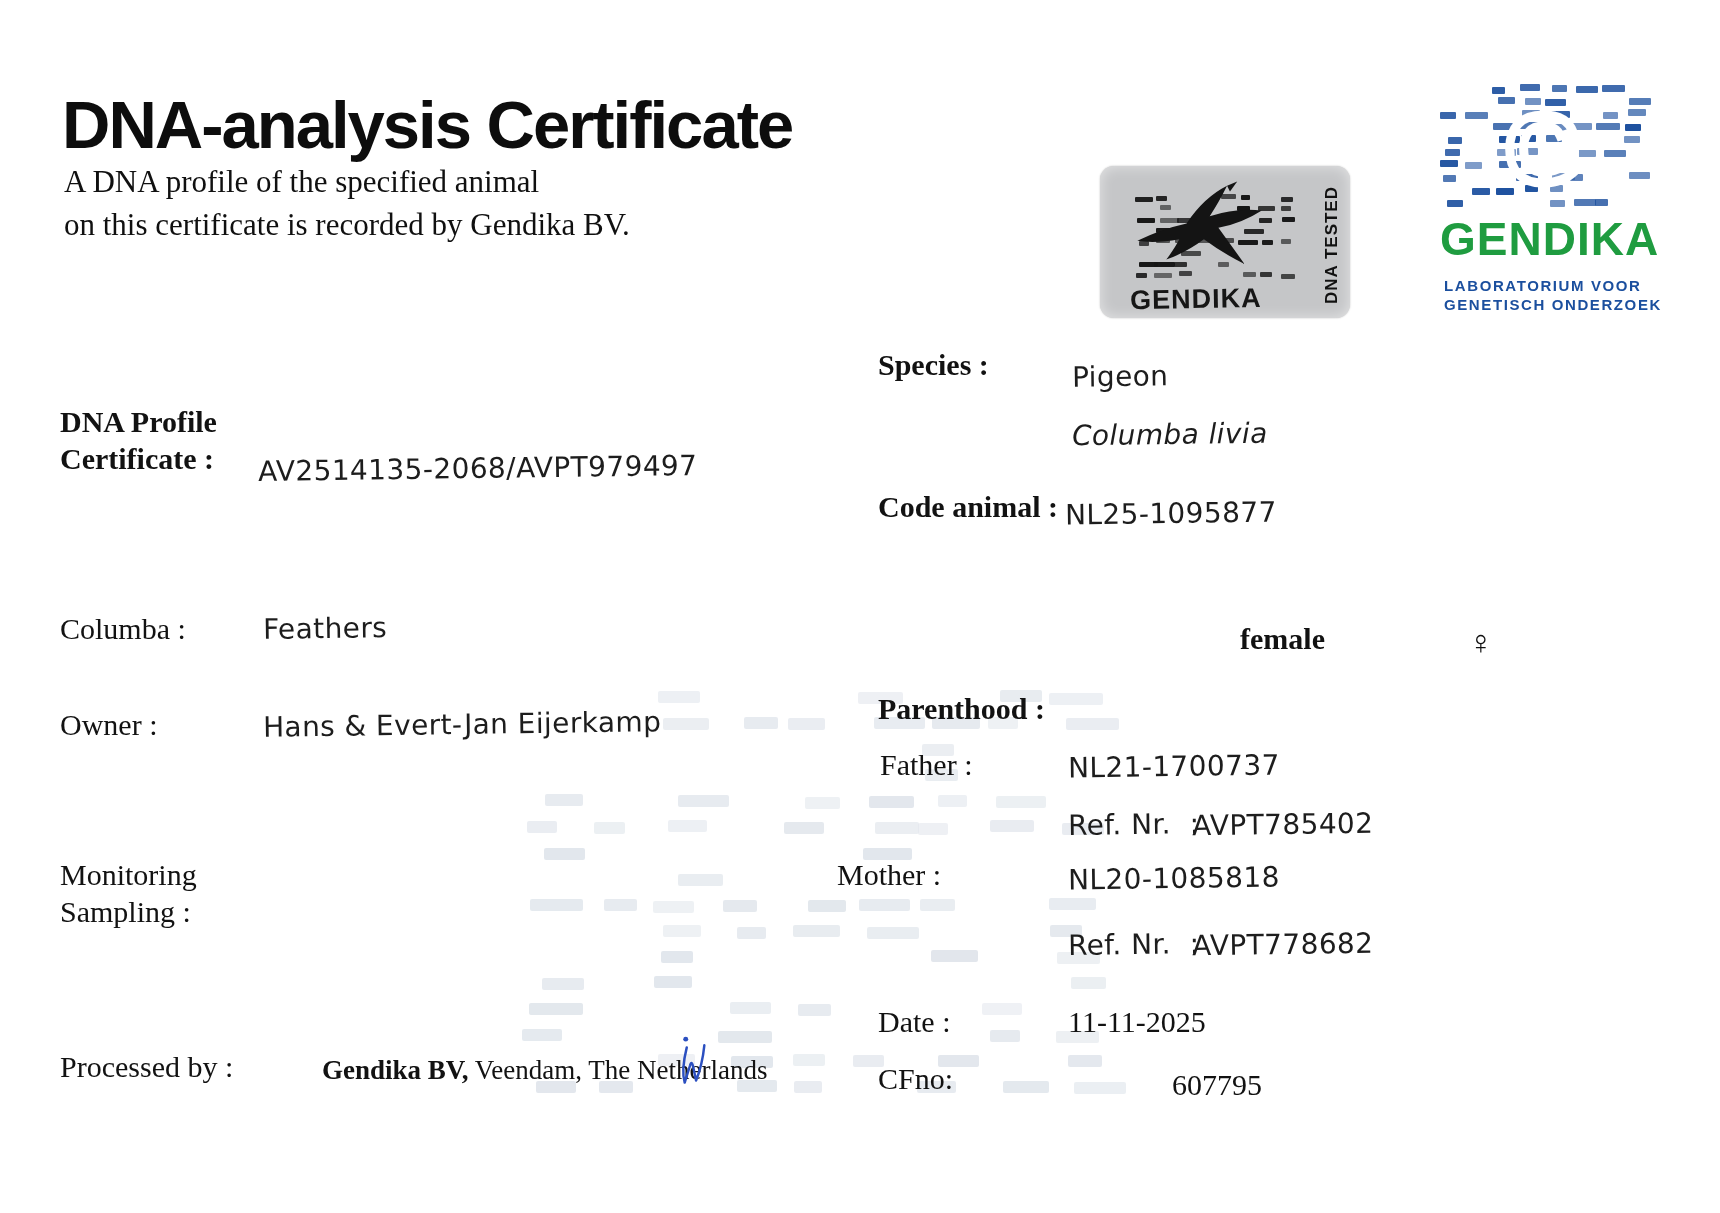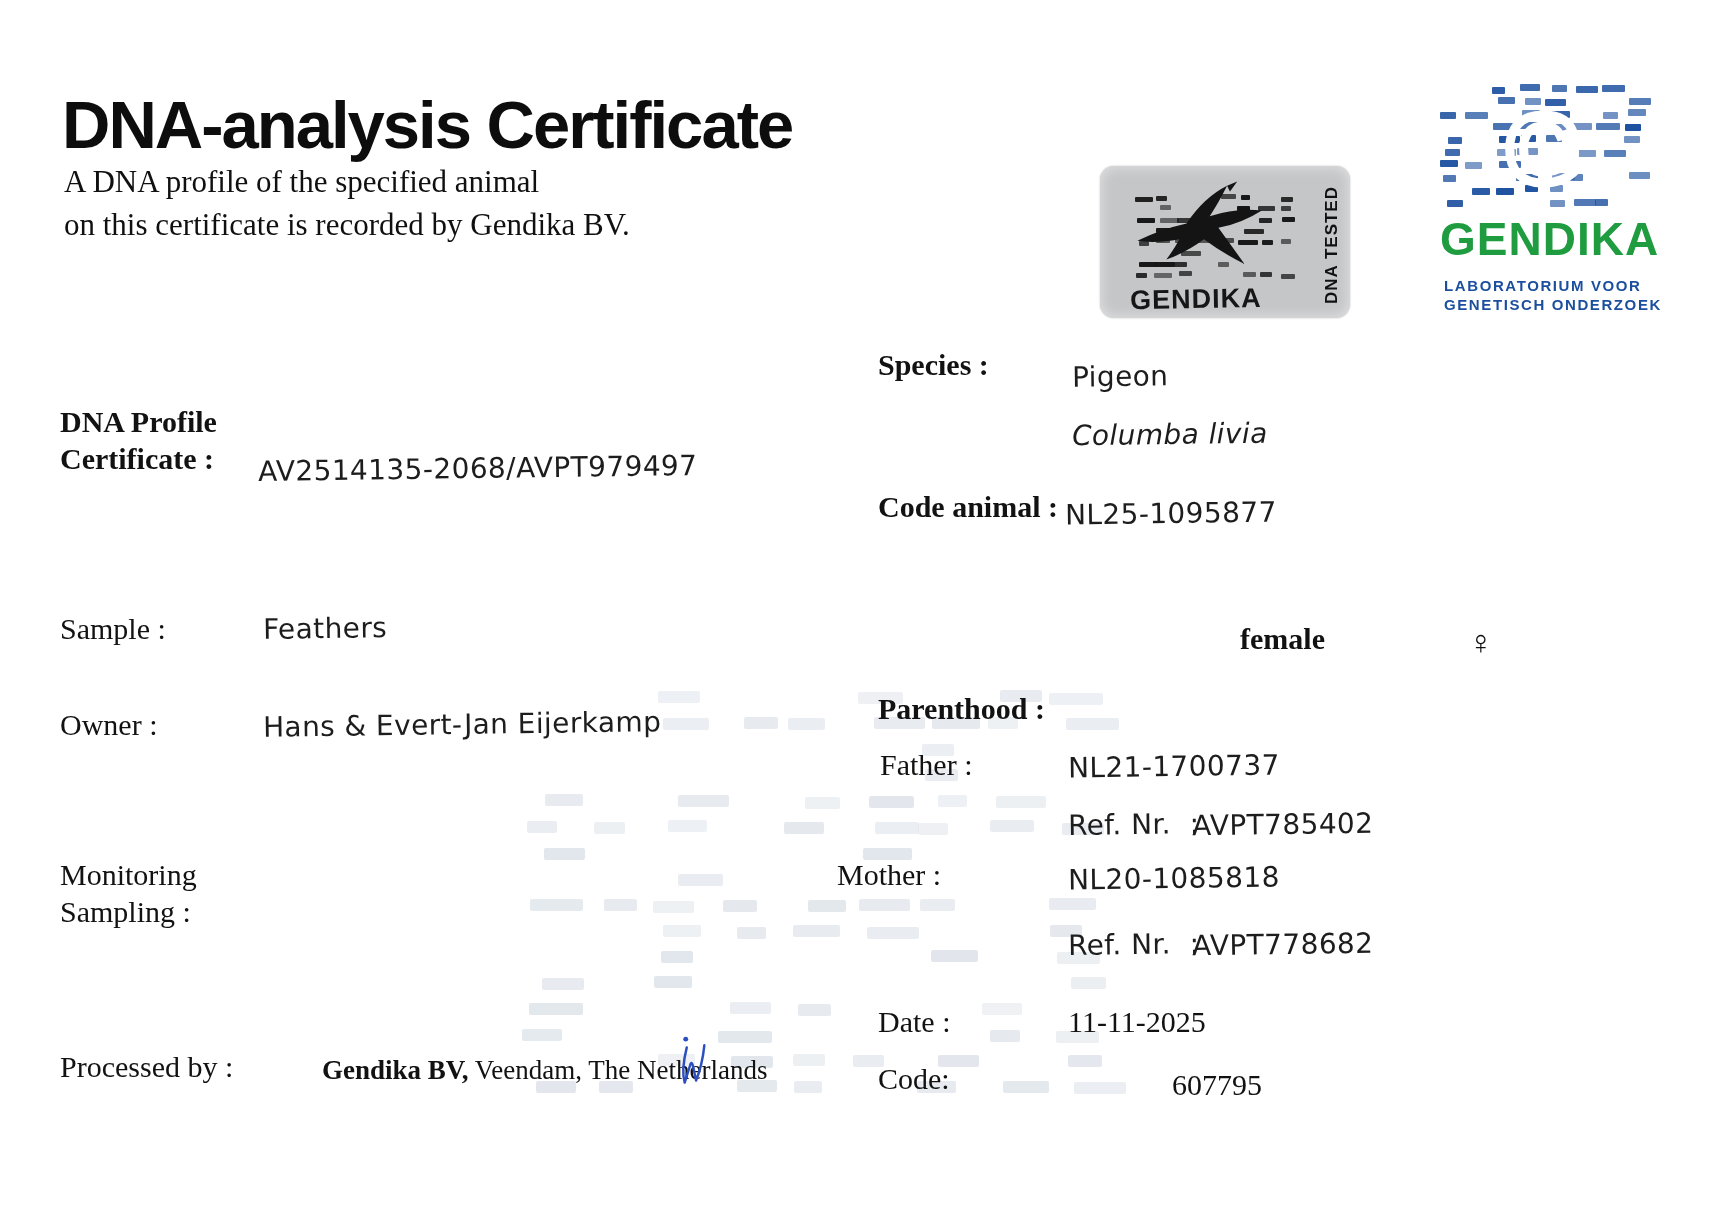--- a/index.html
+++ b/index.html
@@ -224,21 +224,21 @@
     <div class="logo-sub" style="position:absolute;left:6px;top:192px;">
       <div>LABORATORIUM VOOR</div>
       <div>GENETISCH ONDERZOEK</div>
     </div>
   </div>
 
   <div class="abs lbl b" style="left:60px;top:405px;">DNA Profile</div>
   <div class="abs lbl b" style="left:60px;top:442px;">Certificate :</div>
   <div class="abs hand" style="left:258px;top:452px;">AV2514135-2068/AVPT979497</div>
 
-  <div class="abs lbl" style="left:60px;top:612px;">Sample :</div>
+  <div class="abs lbl" style="left:60px;top:612px;">Columba :</div>
   <div class="abs hand" style="left:263px;top:612px;">Feathers</div>
 
   <div class="abs lbl" style="left:60px;top:708px;">Owner :</div>
   <div class="abs hand" style="left:263px;top:708px;">Hans &amp; Evert-Jan Eijerkamp</div>
 
   <div class="abs lbl" style="left:60px;top:858px;">Monitoring</div>
   <div class="abs lbl" style="left:60px;top:895px;">Sampling :</div>
 
   <div class="abs lbl" style="left:60px;top:1050px;">Processed by :</div>
   <div class="abs typed small-typed" style="left:322px;top:1055px;">
@@ -267,16 +267,16 @@
   <div class="abs hand" style="left:1192px;top:808px;">AVPT785402</div>
 
   <div class="abs lbl" style="left:837px;top:858px;">Mother :</div>
   <div class="abs hand" style="left:1068px;top:862px;">NL20-1085818</div>
   <div class="abs hand" style="left:1068px;top:928px;">Ref. Nr.  :</div>
   <div class="abs hand" style="left:1192px;top:928px;">AVPT778682</div>
 
   <div class="abs lbl" style="left:878px;top:1005px;">Date :</div>
   <div class="abs typed" style="left:1068px;top:1005px;">11-11-2025</div>
 
-  <div class="abs lbl" style="left:878px;top:1062px;">Code:</div>
+  <div class="abs lbl" style="left:878px;top:1062px;">CFno:</div>
   <div class="abs typed" style="left:1172px;top:1068px;">607795</div>
 
 </div>
 
 </body></html>

